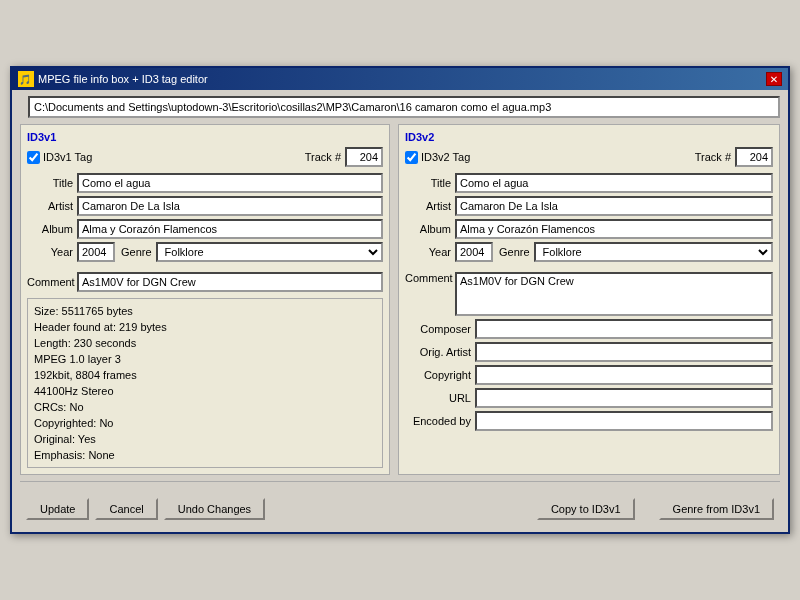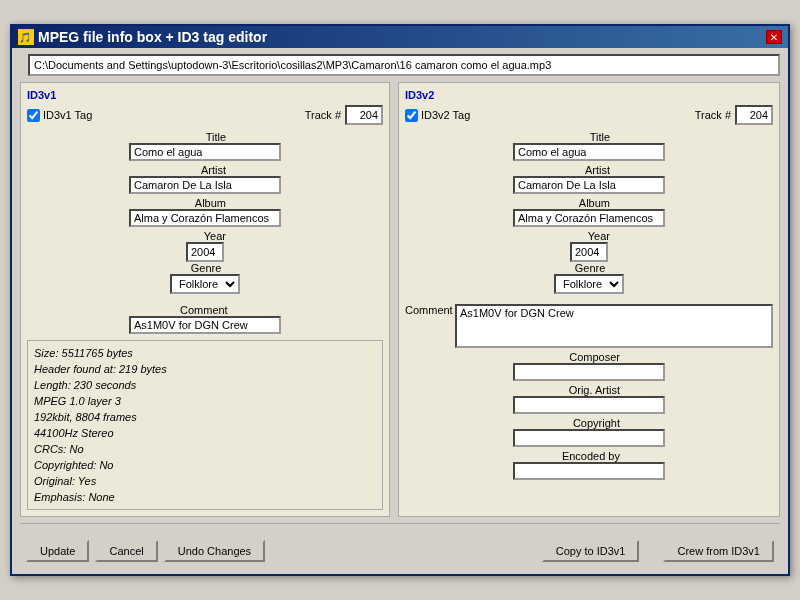--- a/index.html
+++ b/index.html
@@ -37,22 +37,22 @@
     .title-icon {
       width: 16px;
       height: 16px;
       background: #ffcc00;
       display: flex;
       align-items: center;
       justify-content: center;
       font-size: 10px;
     }
     .title-text {
-      font-size: 14px;
-      font-weight: bold;
+      font-size: 11px;
+      font-weight: normal;
     }
     .title-close {
       width: 16px;
       height: 14px;
       background: #cc0000;
       color: white;
       border: 1px solid #880000;
       display: flex;
       align-items: center;
       justify-content: center;
@@ -127,21 +127,20 @@
       padding: 1px 3px;
       font-size: 11px;
       height: 20px;
       font-family: Tahoma, Arial, sans-serif;
       text-align: right;
     }
     .field-row {
       display: flex;
       align-items: center;
       margin-bottom: 3px;
-      flex-direction: column;
     }
     .field-label {
       width: 50px;
       text-align: right;
       padding-right: 4px;
       font-size: 11px;
       color: #000;
       flex-shrink: 0;
     }
     .field-label-wide {
@@ -201,21 +200,20 @@
     }
     .mpeg-info-title {
       color: #0000cc;
       font-weight: bold;
       margin-bottom: 3px;
     }
     .mpeg-info-text {
       font-size: 11px;
       line-height: 16px;
       color: #000;
-      font-style: italic;
     }
     .bottom-bar {
       display: flex;
       padding: 16px 6px 6px 6px;
       gap: 6px;
       border-top: 1px solid #aaa;
       margin-top: 6px;
       background: #d4d0c8;
     }
     .btn {
@@ -360,29 +358,33 @@
         </div>
         <div class="field-row">
           <span class="field-label field-label-wide">Orig. Artist</span>
           <input class="text-input" type="text" style="">
         </div>
         <div class="field-row">
           <span class="field-label field-label-wide">Copyright</span>
           <input class="text-input" type="text" style="">
         </div>
         <div class="field-row">
+          <span class="field-label field-label-wide">URL</span>
+          <input class="text-input" type="text" style="">
+        </div>
+        <div class="field-row">
           <span class="field-label field-label-wide">Encoded by</span>
           <input class="text-input" type="text" style="">
         </div>
       </div>
     </div>
 
     <div class="bottom-bar">
       <button class="btn">Update</button>
       <button class="btn">Cancel</button>
       <button class="btn">Undo Changes</button>
       <div class="right-buttons">
         <button class="btn">Copy to ID3v1</button>
-        <button class="btn">Crew from ID3v1</button>
+        <button class="btn">Genre from ID3v1</button>
       </div>
     </div>
   </div>
 </div>
 
 </body></html>

